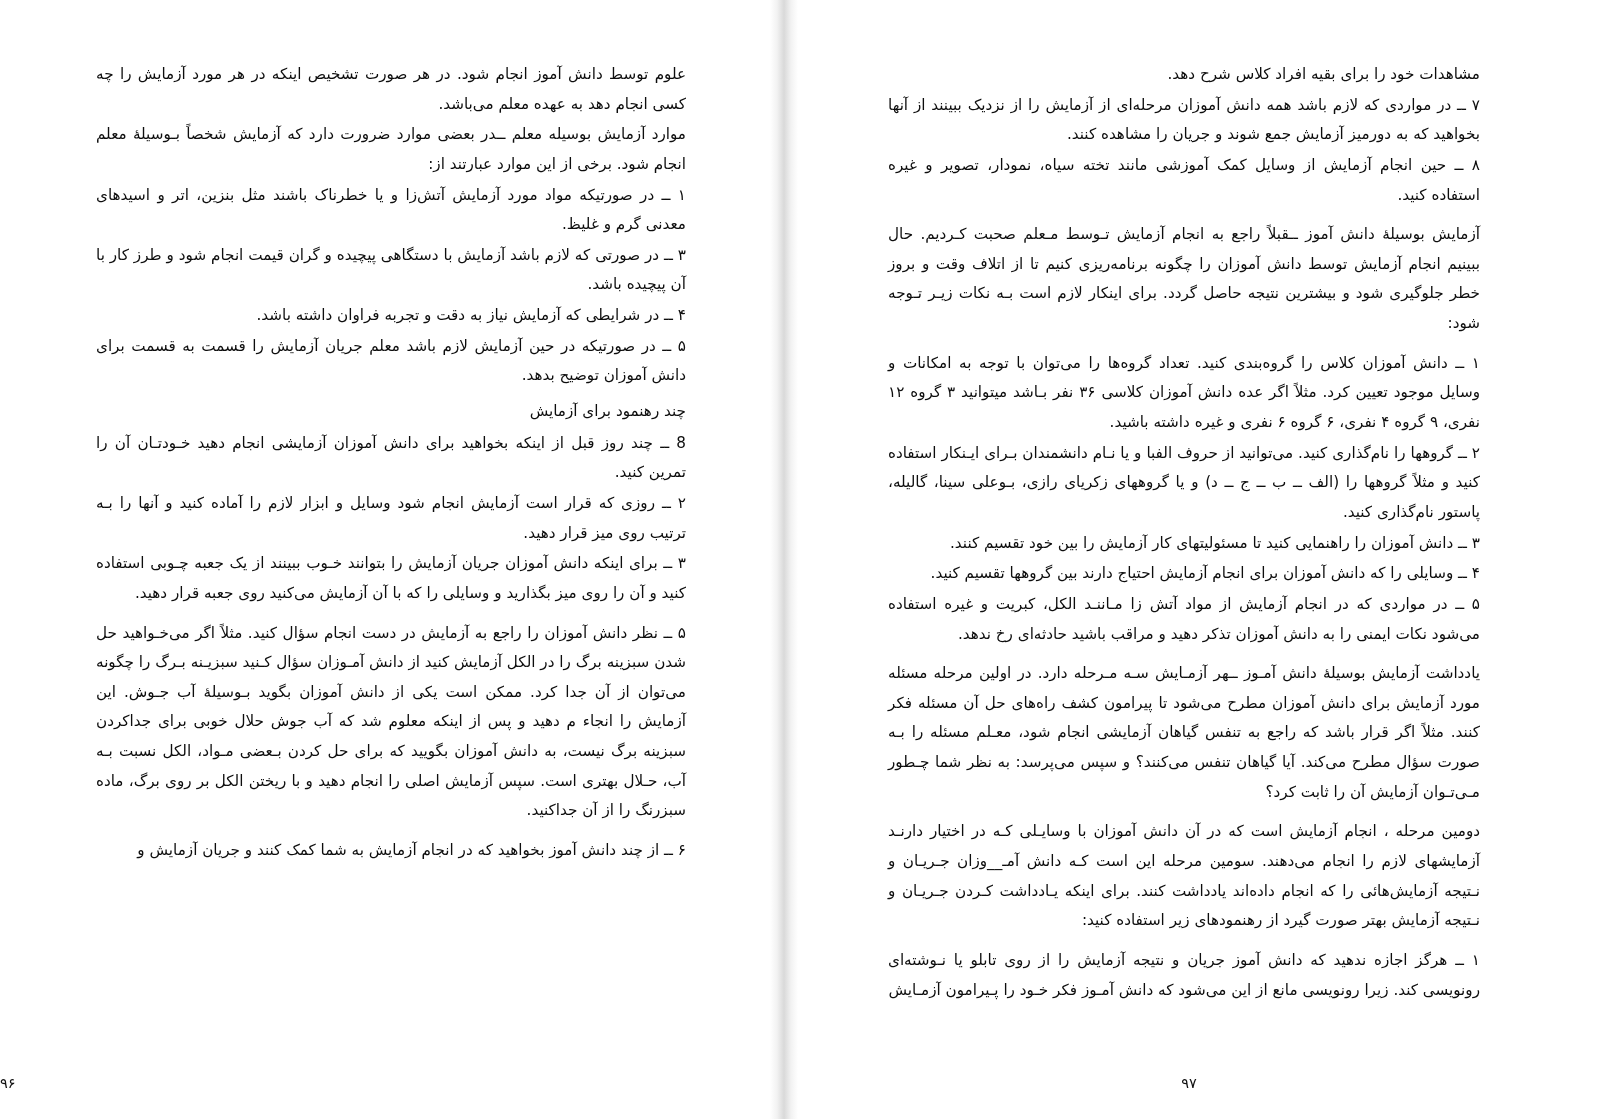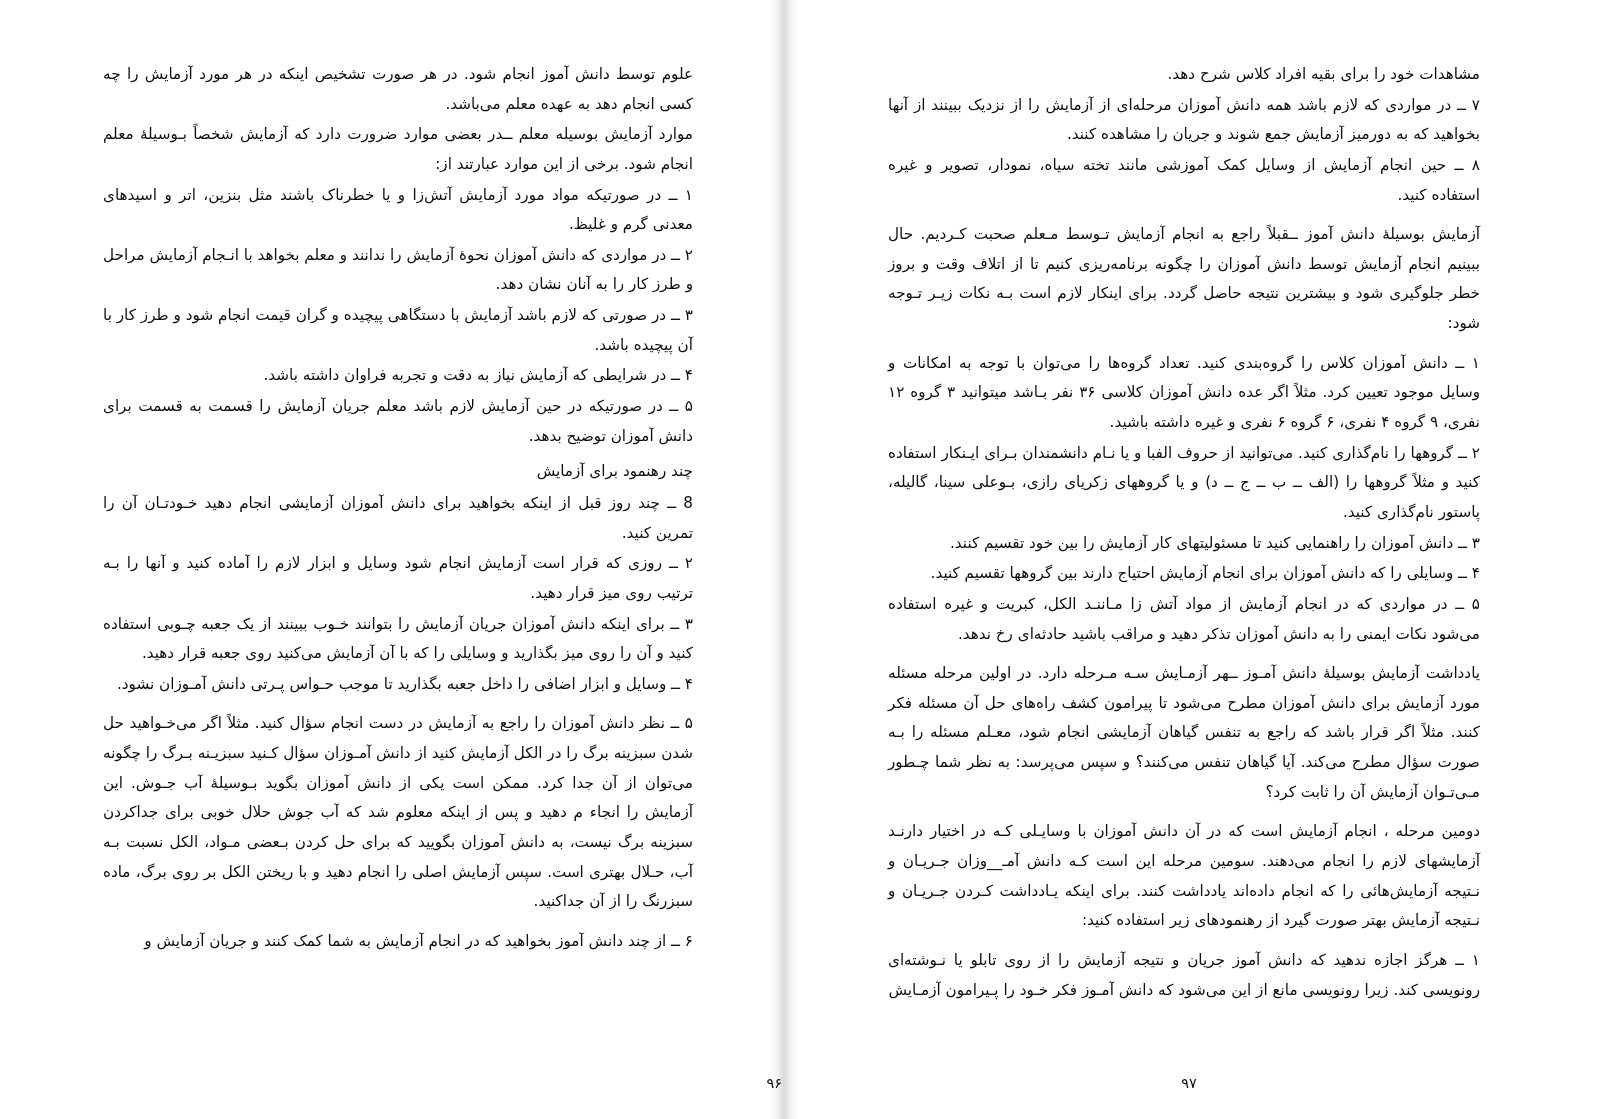--- a/index.html
+++ b/index.html
@@ -23,21 +23,21 @@
     width: 28px;
     background: linear-gradient(to right, #ffffff 0%, #f2f2f2 25%, #d9d9d9 50%, #f2f2f2 75%, #ffffff 100%);
   }
   .page {
     position: absolute;
     top: 0;
     height: 1119px;
     box-sizing: border-box;
   }
   .page-left {
-    left: 15px;
+    left: 8px;
     width: 770px;
     padding: 60px 92px 40px 88px;
   }
   .page-right {
     left: 798px;
     width: 802px;
     padding: 60px 120px 33px 90px;
   }
   .col {
     direction: rtl;
@@ -62,23 +62,23 @@
     text-align: right;
     margin: 6px 0 2px 0;
   }
   .folio {
     position: absolute;
     bottom: 28px;
     font-size: 14.5px;
     color: #111;
   }
   .folio-left {
-    left: 12px;
+    left: 0;
     width: 770px;
-    text-align: right;
+    text-align: left;
   }
   .folio-right {
     left: 798px;
     width: 802px;
     text-align: center;
     padding-right: 20px;
     box-sizing: border-box;
     margin-top: 36px;
   }
 </style>
@@ -104,29 +104,27 @@
       <p class="p gap-top">دومین مرحله ، انجام آزمایش است که در آن دانش آموزان با وسایـلی کـه در اختیار دارنـد آزمایشهای لازم را انجام می‌دهند. سومین مرحله این است کـه دانش آمـ__وزان جـریـان و نـتیجه آزمایش‌هائی را که انجام داده‌اند یادداشت کنند. برای اینکه یـادداشت کـردن جـریـان و نـتیجه آزمایش بهتر صورت گیرد از رهنمودهای زیر استفاده کنید:</p>
       <p class="p gap-top">۱ ــ هرگز اجازه ندهید که دانش آموز جریان و نتیجه آزمایش را از روی تابلو یا نـوشته‌ای رونویسی کند. زیرا رونویسی مانع از این می‌شود که دانش آمـوز فکر خـود را پـیرامون آزمـایش</p>
     </div>
   </div>
 
   <div class="page page-left">
     <div class="col">
       <p class="p">علوم توسط دانش آموز انجام شود. در هر صورت تشخیص اینکه در هر مورد آزمایش را چه کسی انجام دهد به عهده معلم می‌باشد.</p>
       <p class="p"><span class="lead">موارد آزمایش بوسیله معلم ــ</span><span>در بعضی موارد ضرورت دارد که آزمایش شخصاً بـوسیلهٔ معلم انجام شود. برخی از این موارد عبارتند از:</span></p>
       <p class="p">۱ ــ در صورتیکه مواد مورد آزمایش آتش‌زا و یا خطرناک باشند مثل بنزین، اتر و اسیدهای معدنی گرم و غلیظ.</p>
-      <p class="p">۲ ــ در مواردی که دانش آموزان نحوهٔ آزمایش را ندانند و معلم بخواهد با انـجام آزمایش مراحل و طرز کار را به آنان نشان دهد.</p>
       <p class="p">۳ ــ در صورتی که لازم باشد آزمایش با دستگاهی پیچیده و گران قیمت انجام شود و طرز کار با آن پیچیده باشد.</p>
       <p class="p">۴ ــ در شرایطی که آزمایش نیاز به دقت و تجربه فراوان داشته باشد.</p>
       <p class="p">۵ ــ در صورتیکه در حین آزمایش لازم باشد معلم جریان آزمایش را قسمت به قسمت برای دانش آموزان توضیح بدهد.</p>
       <p class="heading">چند رهنمود برای آزمایش</p>
       <p class="p">8 ــ چند روز قبل از اینکه بخواهید برای دانش آموزان آزمایشی انجام دهید خـودتـان آن را تمرین کنید.</p>
       <p class="p">۲ ــ روزی که قرار است آزمایش انجام شود وسایل و ابزار لازم را آماده کنید و آنها را بـه ترتیب روی میز قرار دهید.</p>
       <p class="p">۳ ــ برای اینکه دانش آموزان جریان آزمایش را بتوانند خـوب ببینند از یک جعبه چـوبی استفاده کنید و آن را روی میز بگذارید و وسایلی را که با آن آزمایش می‌کنید روی جعبه قرار دهید.</p>
-      <p class="p">۴ ــ وسایل و ابزار اضافی را داخل جعبه بگذارید تا موجب حـواس پـرتی دانش آمـوزان نشود.</p>
       <p class="p gap-top">۵ ــ نظر دانش آموزان را راجع به آزمایش در دست انجام سؤال کنید. مثلاً اگر می‌خـواهید حل شدن سبزینه برگ را در الکل آزمایش کنید از دانش آمـوزان سؤال کـنید سبزیـنه بـرگ را چگونه می‌توان از آن جدا کرد. ممکن است یکی از دانش آموزان بگوید بـوسیلهٔ آب جـوش. این آزمایش را انجاء م دهید و پس از اینکه معلوم شد که آب جوش حلال خوبی برای جداکردن سبزینه برگ نیست، به دانش آموزان بگویید که برای حل کردن بـعضی مـواد، الکل نسبت بـه آب، حـلال بهتری است. سپس آزمایش اصلی را انجام دهید و با ریختن الکل بر روی برگ، ماده سبزرنگ را از آن جداکنید.</p>
       <p class="p gap-top">۶ ــ از چند دانش آموز بخواهید که در انجام آزمایش به شما کمک کنند و جریان آزمایش و</p>
     </div>
   </div>
 
   <div class="folio folio-left">۹۶</div>
   <div class="folio folio-right">۹۷</div>
 
 </div>
 

